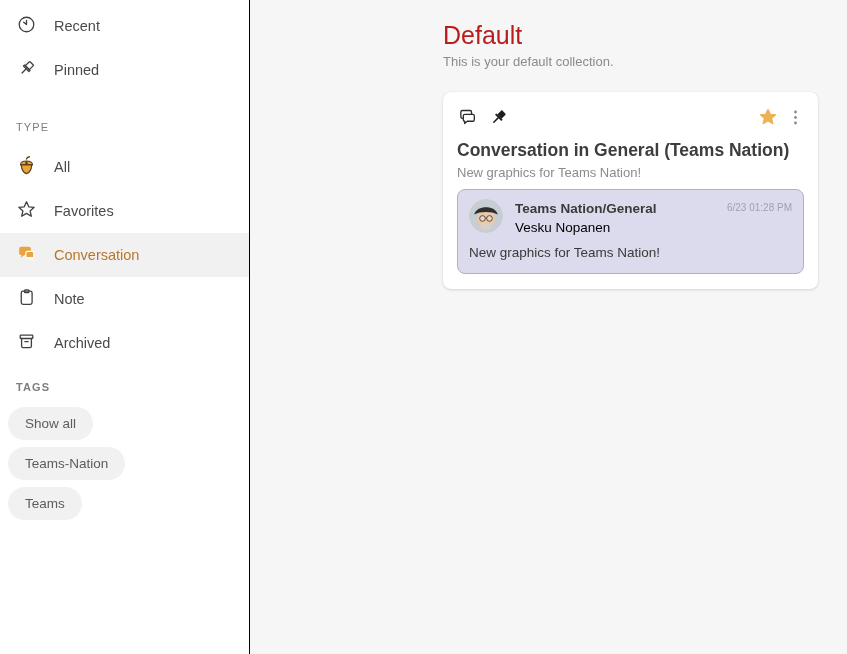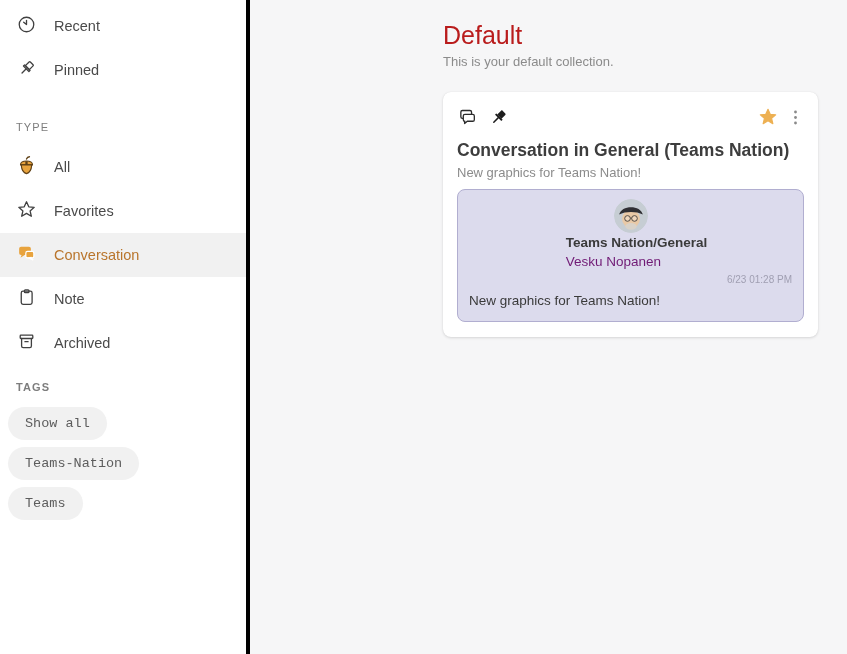--- a/index.html
+++ b/index.html
@@ -6,40 +6,40 @@
   html,body { margin:0; padding:0; }
   body {
     width:847px; height:654px; overflow:hidden; position:relative;
     font-family:"Liberation Sans", sans-serif;
     background:#f6f6f7; color:#444;
   }
 
   
   .sidebar {
     position:absolute; left:0; top:0; bottom:0; width:250px;
-    background:#fff; border-right:4px solid #000000; padding-top:4px;
+    background:#fff; border-right:1px solid #000000; padding-top:4px;
   }
   .nav-item {
     height:44px; display:flex; align-items:center; gap:17px;
     padding:0 16px; font-size:14.5px; color:#4a4a4a; cursor:pointer;
   }
   .nav-item svg { width:21px; height:21px; flex:none; }
   .nav-item.selected { background:#f1f1f1; color:var(--selected-text,#b9752c); }
   .icon-stroke { fill:none; stroke:#404040; stroke-width:1.5; stroke-linecap:round; stroke-linejoin:round; }
   .fill-accent { fill:var(--accent,#e8a33d); }
   .fill-dark { fill:#1d1d1d; }
   .section-label {
     font-size:11px; color:#7d7d7d; letter-spacing:1.1px;
     padding:0 16px; margin:29px 0 12px; font-weight:400;
   }
   .section-label.tags { margin-top:16px;font-weight:bold; }
   .chips { padding:2px 8px 0; display:flex; flex-direction:column; align-items:flex-start; gap:7px; }
   .chip {
     height:33px; display:inline-flex; align-items:center; padding:0 17px;
-    background:#f1f1f1; border-radius:17px; font-size:13.5px; color:#5c5c5c; cursor:pointer;font-family:Liberation Mono, monospace;
+    background:#f1f1f1; border-radius:17px; font-size:13.5px; color:#5c5c5c; cursor:pointer;
   }
 
   
   .main { position:absolute; left:251px; top:0; right:0; bottom:0; padding:21px 0 0 192px; }
   .page-title { font-size:25px; line-height:29px; color:#b91c1c; font-weight:400; }
   .page-subtitle { margin-top:4px; font-size:13px; color:#8b8b8b; }
 
   .card {
     width:375px; margin-top:23px; background:#fff; border-radius:8px;
     padding:15px 14px 15px; cursor:pointer;
@@ -52,26 +52,26 @@
   .icon-btn svg { width:20px; height:20px; }
   .kebab svg { width:17px; height:17px; margin-top:2px; }
   .card-title { margin-top:11px; font-size:17.5px; font-weight:600; color:#3d3d3d; line-height:23px; }
   .card-subtitle { margin-top:3px; font-size:13px; color:#8b8b8b; }
 
   .message {
     margin-top:9px; background:var(--message-bg,#dcdbed);
     border:1px solid var(--message-border,#b1aed0);
     border-radius:8px; padding:9px 11px 11px;
   }
-  .msg-header { display:flex; align-items:center;flex-direction:column; }
+  .msg-header { display:flex; align-items:flex-start; }
   .avatar { width:34px; height:34px; border-radius:50%; overflow:hidden; flex:none; }
   .avatar svg { display:block; width:34px; height:34px; }
   .msg-names { margin-left:12px; min-width:0; }
   .msg-channel { font-size:13.5px; font-weight:700; color:#3a3a3a; line-height:19px; }
-  .msg-author  { font-size:13.5px; color:#701a75; line-height:19px; }
+  .msg-author  { font-size:13.5px; color:#000000; line-height:19px; }
   .msg-time { margin-left:auto; font-size:10px; color:#a09fb2; padding-top:3px; white-space:nowrap; }
   .msg-body { margin-top:7px; font-size:13.5px; color:#3a3a3a; line-height:18px; }
 </style>
 </head>
 <body>
 
 <nav class="sidebar">
 
   <div class="nav-item">
     <span>

